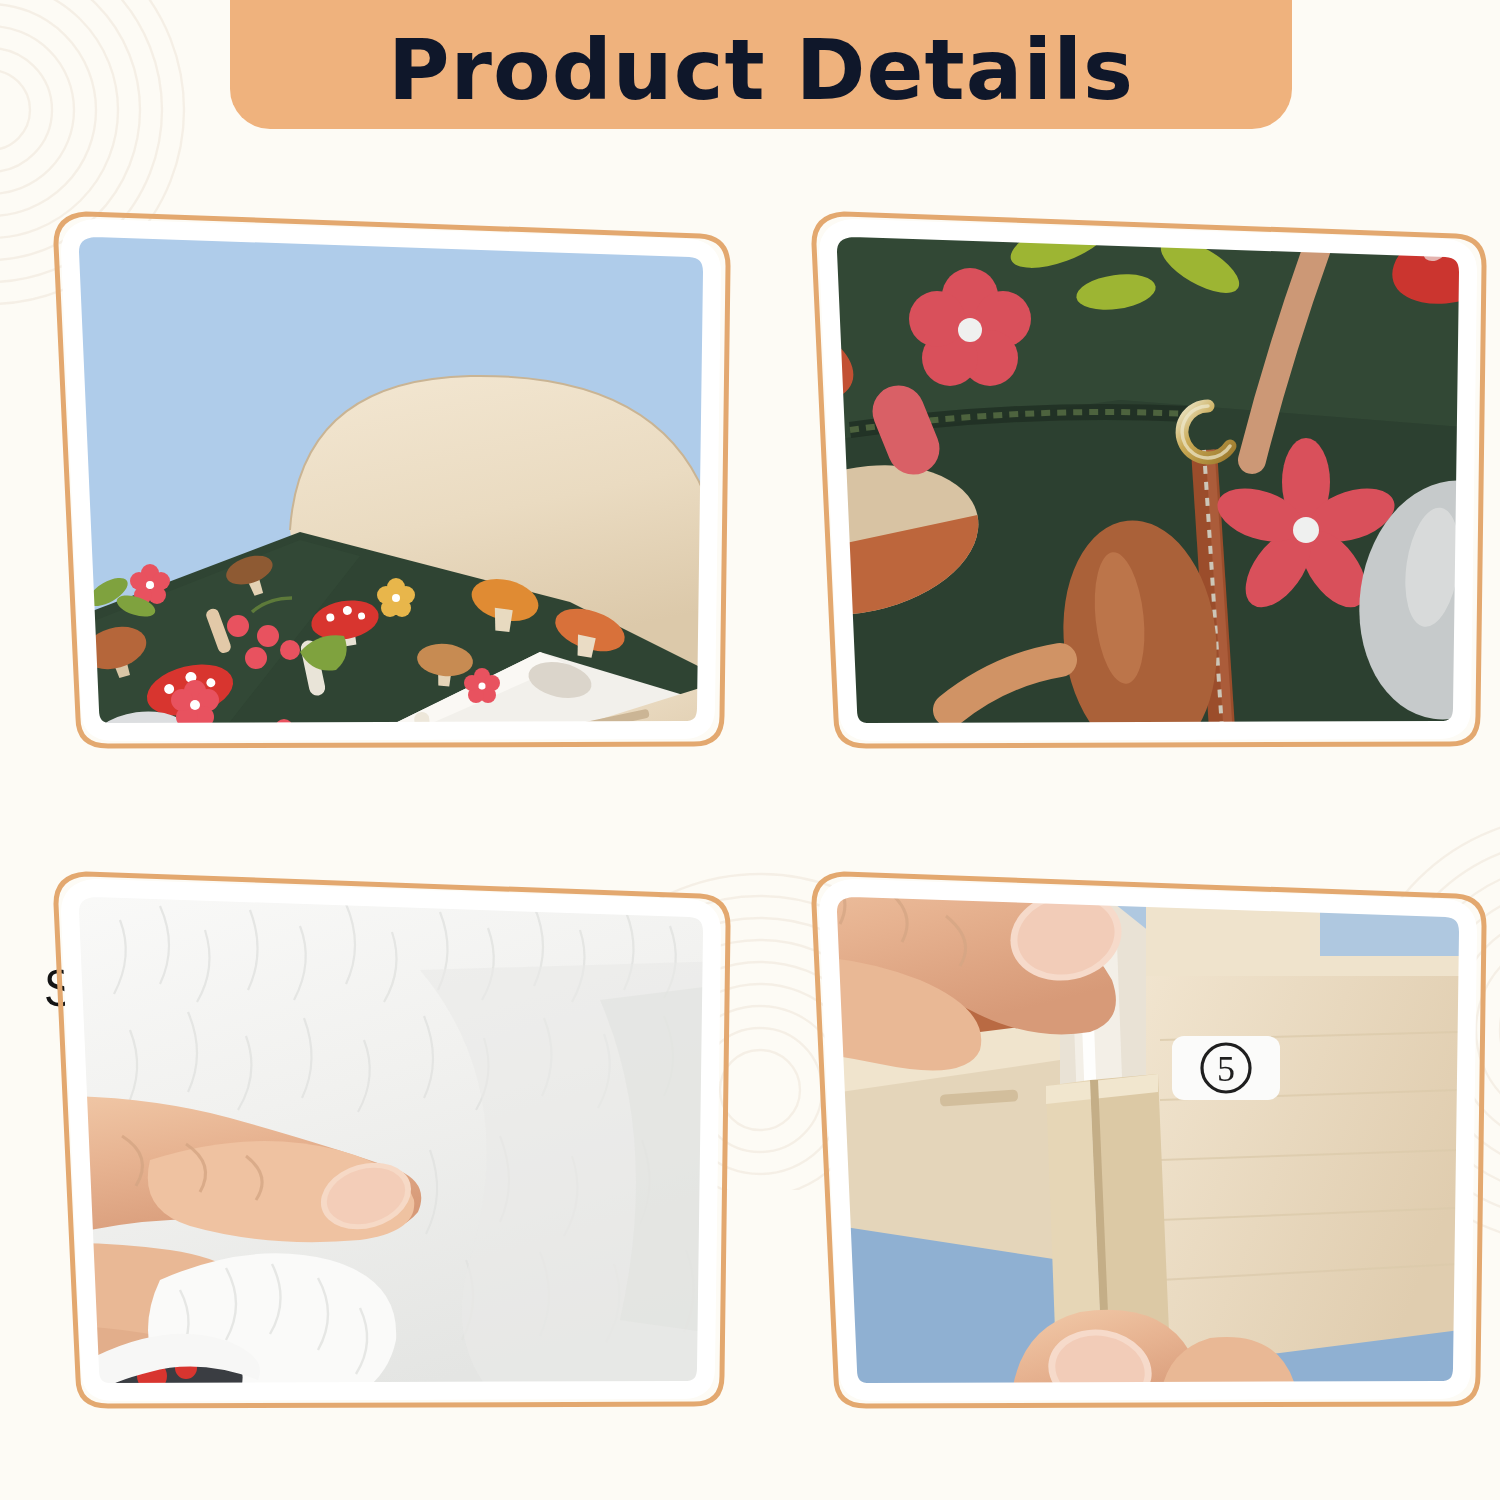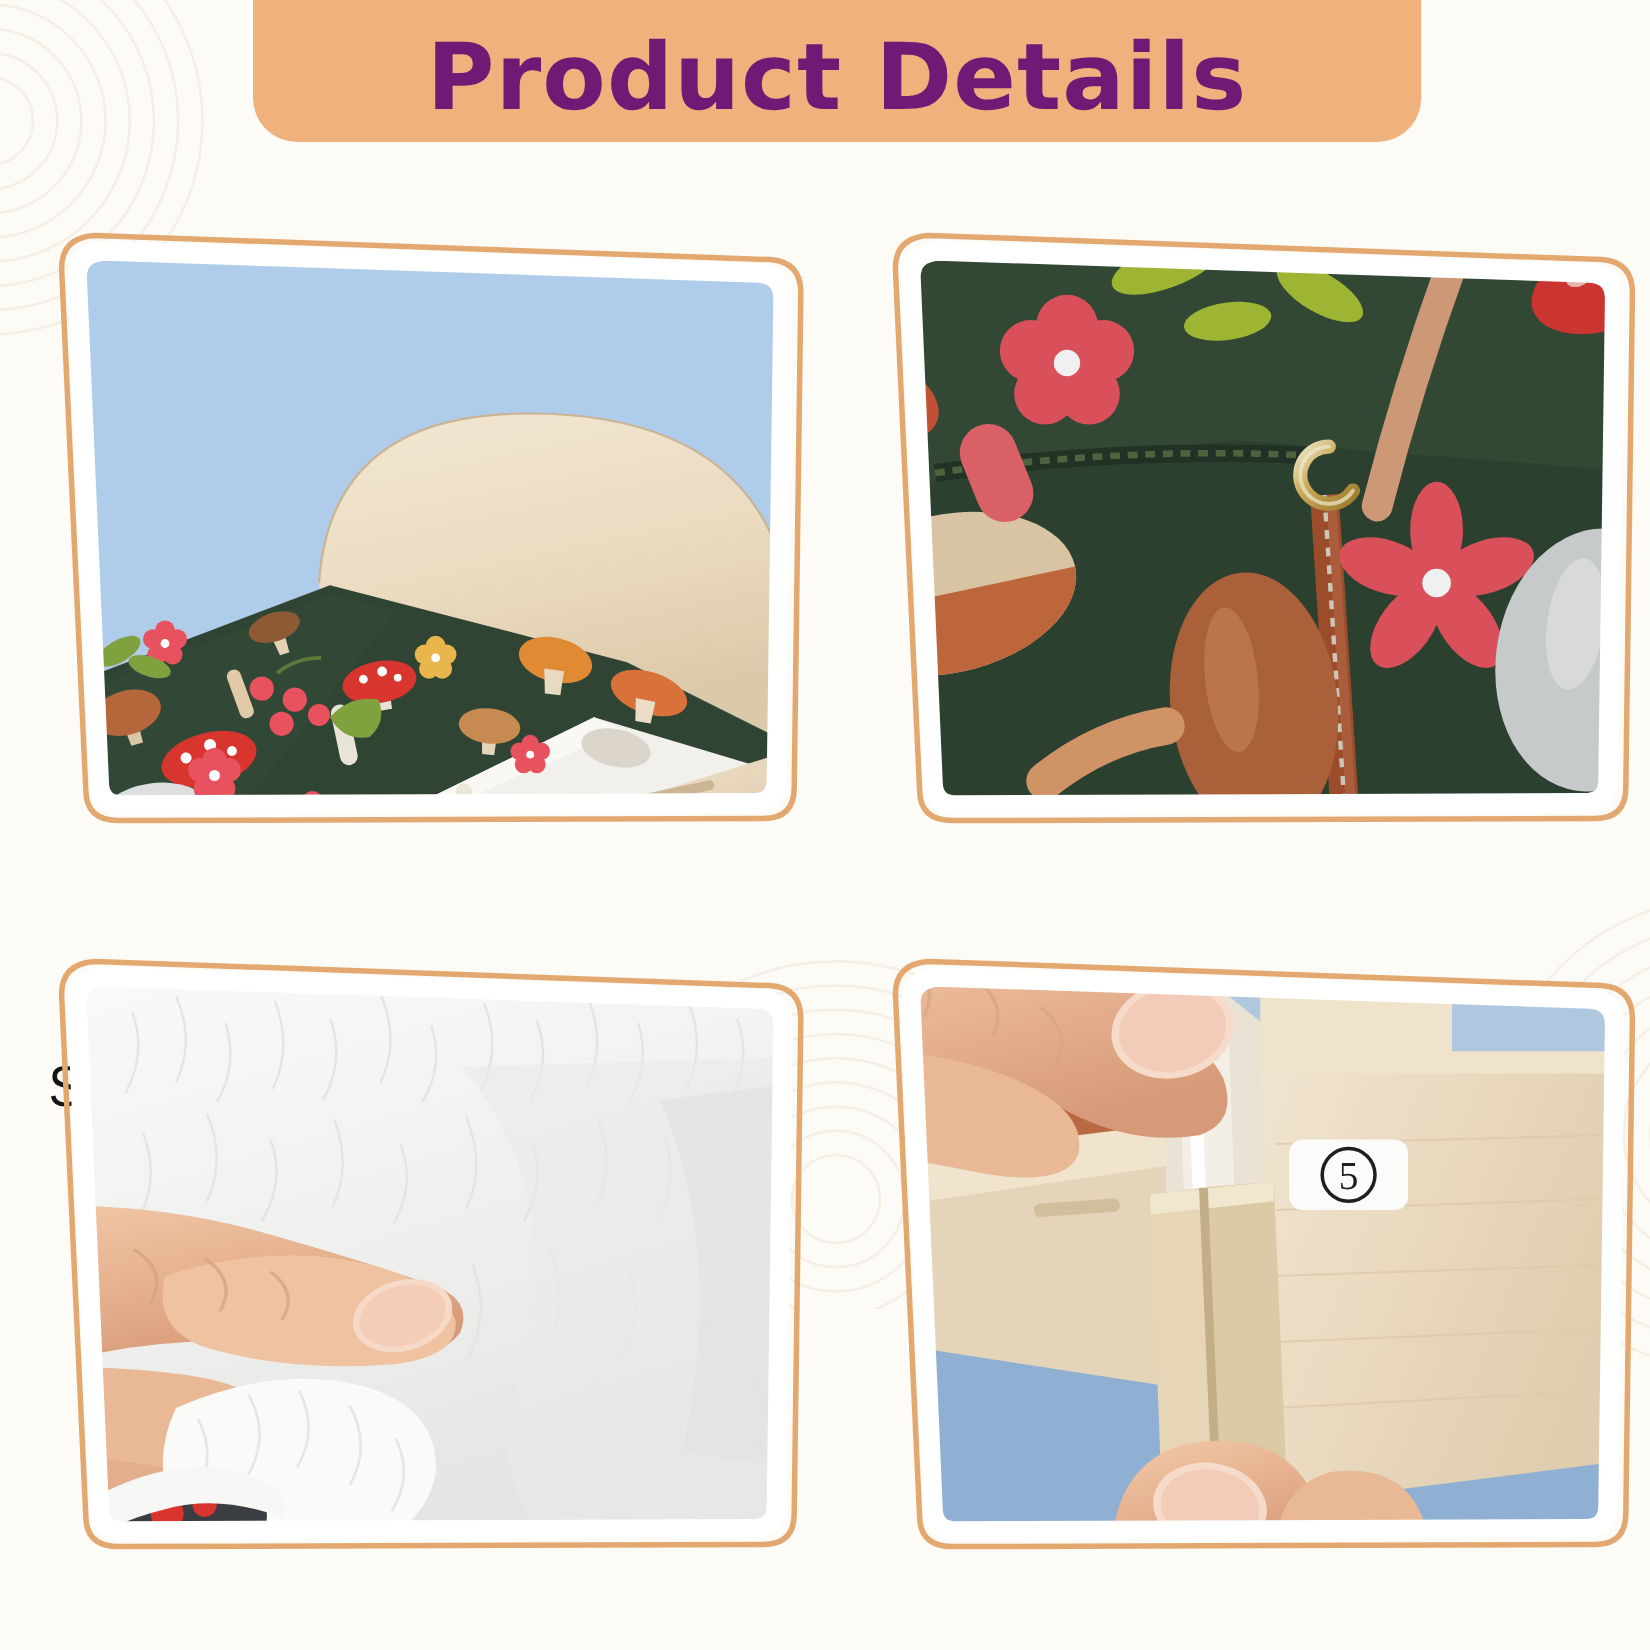--- a/index.html
+++ b/index.html
@@ -16,21 +16,21 @@
   .bgrings svg{display:block;}
 
   
   .banner{
     position:absolute;left:230px;top:-4px;width:1062px;height:133px;
     background:#EFB27D;
     border-radius:0 0 40px 40px;
     display:flex;align-items:center;justify-content:center;
   }
   .banner-title{
-    color:#701a75;
+    color:#0f172a;
     font-family:"DejaVu Sans", sans-serif;
     font-weight:bold;
     font-size:84px;
     letter-spacing:1px;
     line-height:1;
     margin-top:14px;
     white-space:nowrap;
   }
 
   

